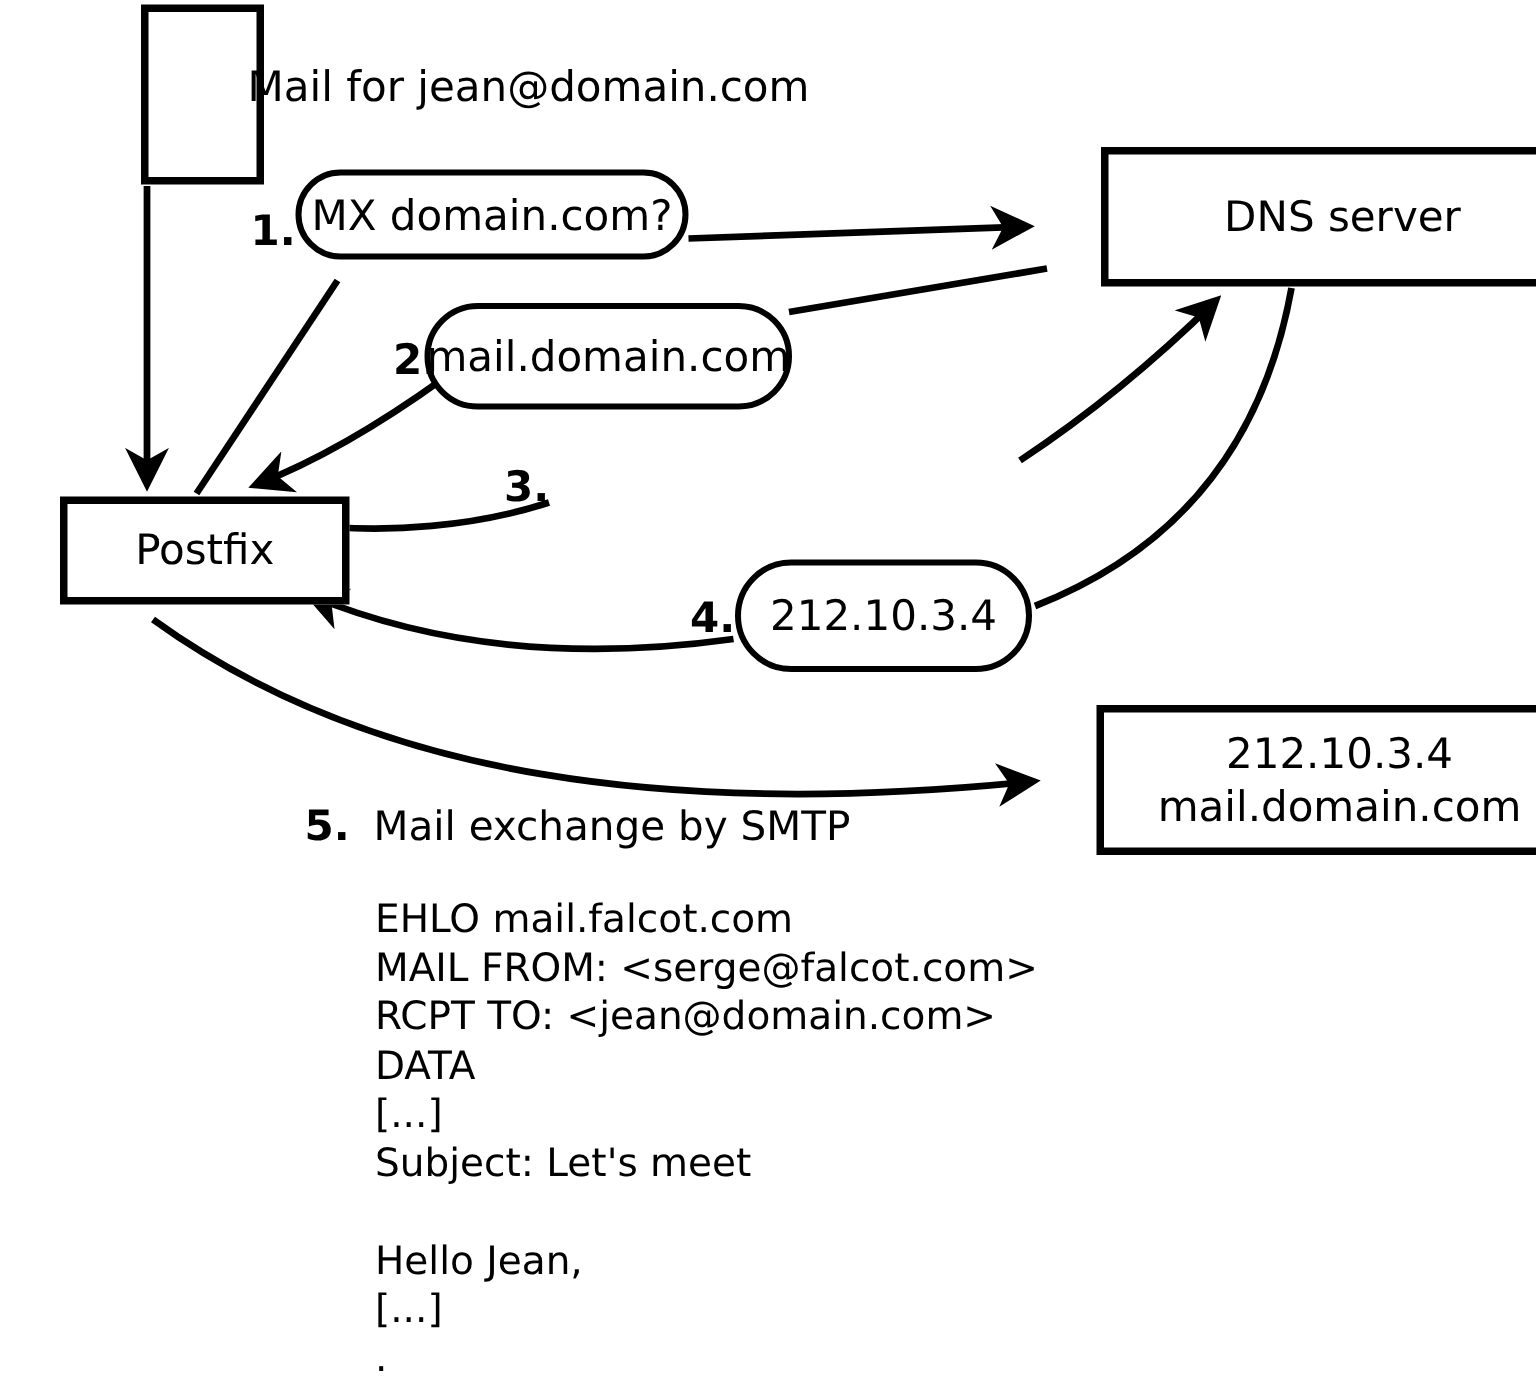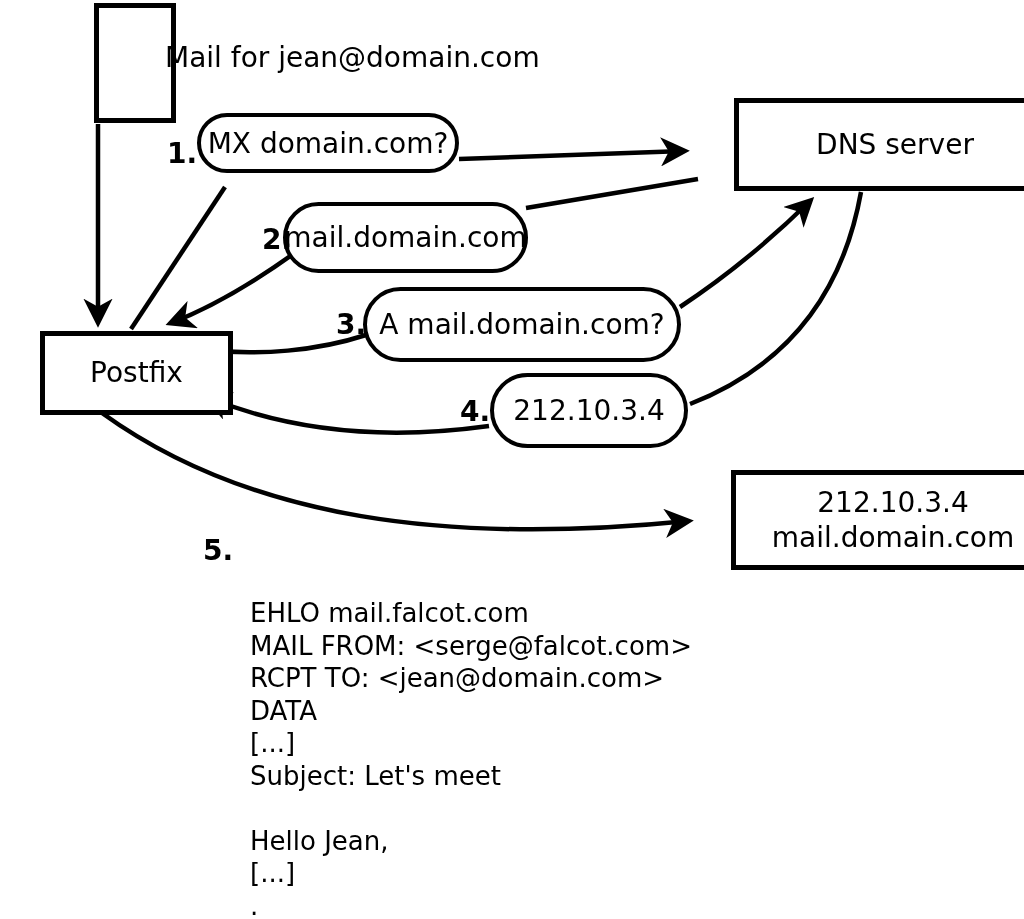--- a/index.html
+++ b/index.html
@@ -94,21 +94,21 @@
       <path d="M 861,192 Q 833,348 690,404"></path>
       <path d="M 489,426 Q 330,448 207,397" marker-end="url(#arrow)"></path>
       <path d="M 102,413 C 250,520 450,545 688,521" marker-end="url(#arrow)"></path>
     </g>
   </svg>
 
   <div class="node" style="left:57px; top:3px; width:82px; height:120px;"></div>
 
   <div class="title">Mail for jean@domain.com</div>
 
-  <div class="node" style="left:3px; top:331px; width:193px; height:84px;">
+  <div class="node" style="left:3px; top:331px; width:193px; height:72px;">
     <span>Postfix</span>
   </div>
 
   <div class="node" style="left:697px; top:98px; width:322px; height:93px;">
     <span>DNS server</span>
   </div>
 
   <div class="node" style="left:694px; top:470px; width:324px; height:100px;">
     <div class="dest-lines">
       <span>212.10.3.4</span>
@@ -119,31 +119,29 @@
   <div class="pill" style="left:197px; top:113px; width:262px; height:60px;">
     <span>MX domain.com?</span>
   </div>
   <div class="stepnum" style="left:167px; top:140px;">1.</div>
 
   <div class="pill" style="left:283px; top:202px; width:245px; height:71px;">
     <span>mail.domain.com</span>
   </div>
   <div class="stepnum" style="left:262px; top:226px;">2.</div>
 
-  <div class="pill" style="left:363px; top:287px; width:318px; height:75px;">
-    <span>A mail.domain.com?</span>
-  </div>
   <div class="stepnum" style="left:336px; top:311px;">3.</div>
 
   <div class="pill" style="left:490px; top:373px; width:198px; height:75px;">
     <span>212.10.3.4</span>
   </div>
   <div class="stepnum" style="left:460px; top:398px;">4.</div>
 
   <div class="stepnum" style="left:203px; top:537px;">5.</div>
+  <div class="step5-label">Mail exchange by SMTP</div>
 
   <div class="smtp">EHLO mail.falcot.com
 MAIL FROM: &lt;serge@falcot.com&gt;
 RCPT TO: &lt;jean@domain.com&gt;
 DATA
 [...]
 Subject: Let's meet
 
 Hello Jean,
 [...]

